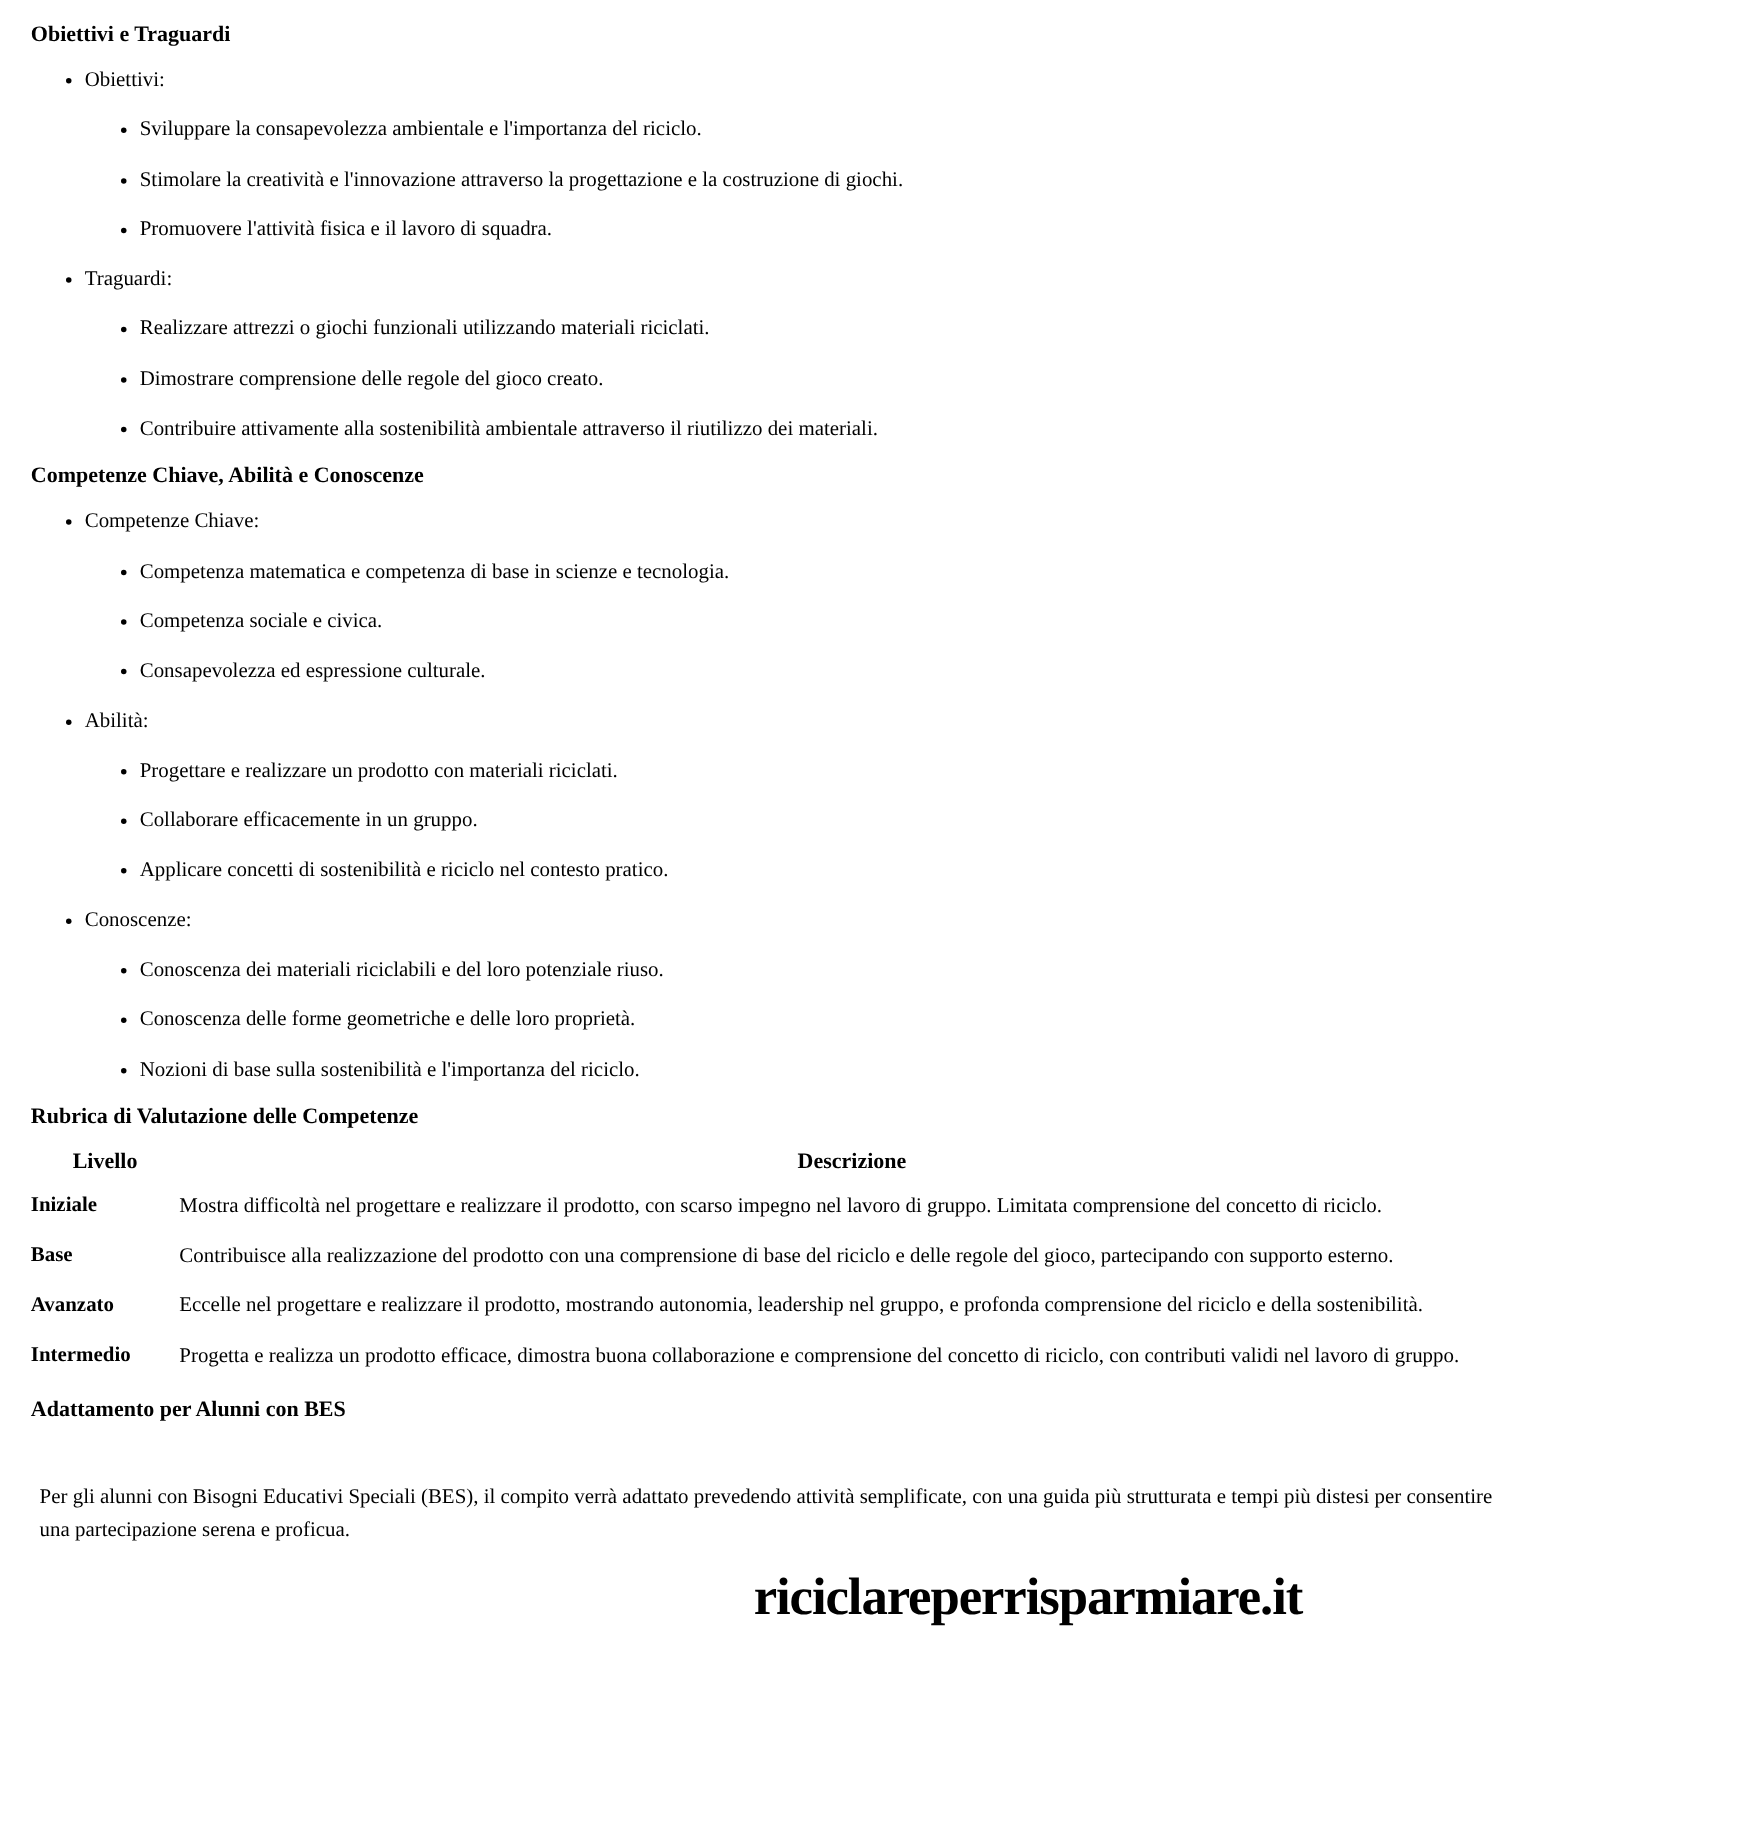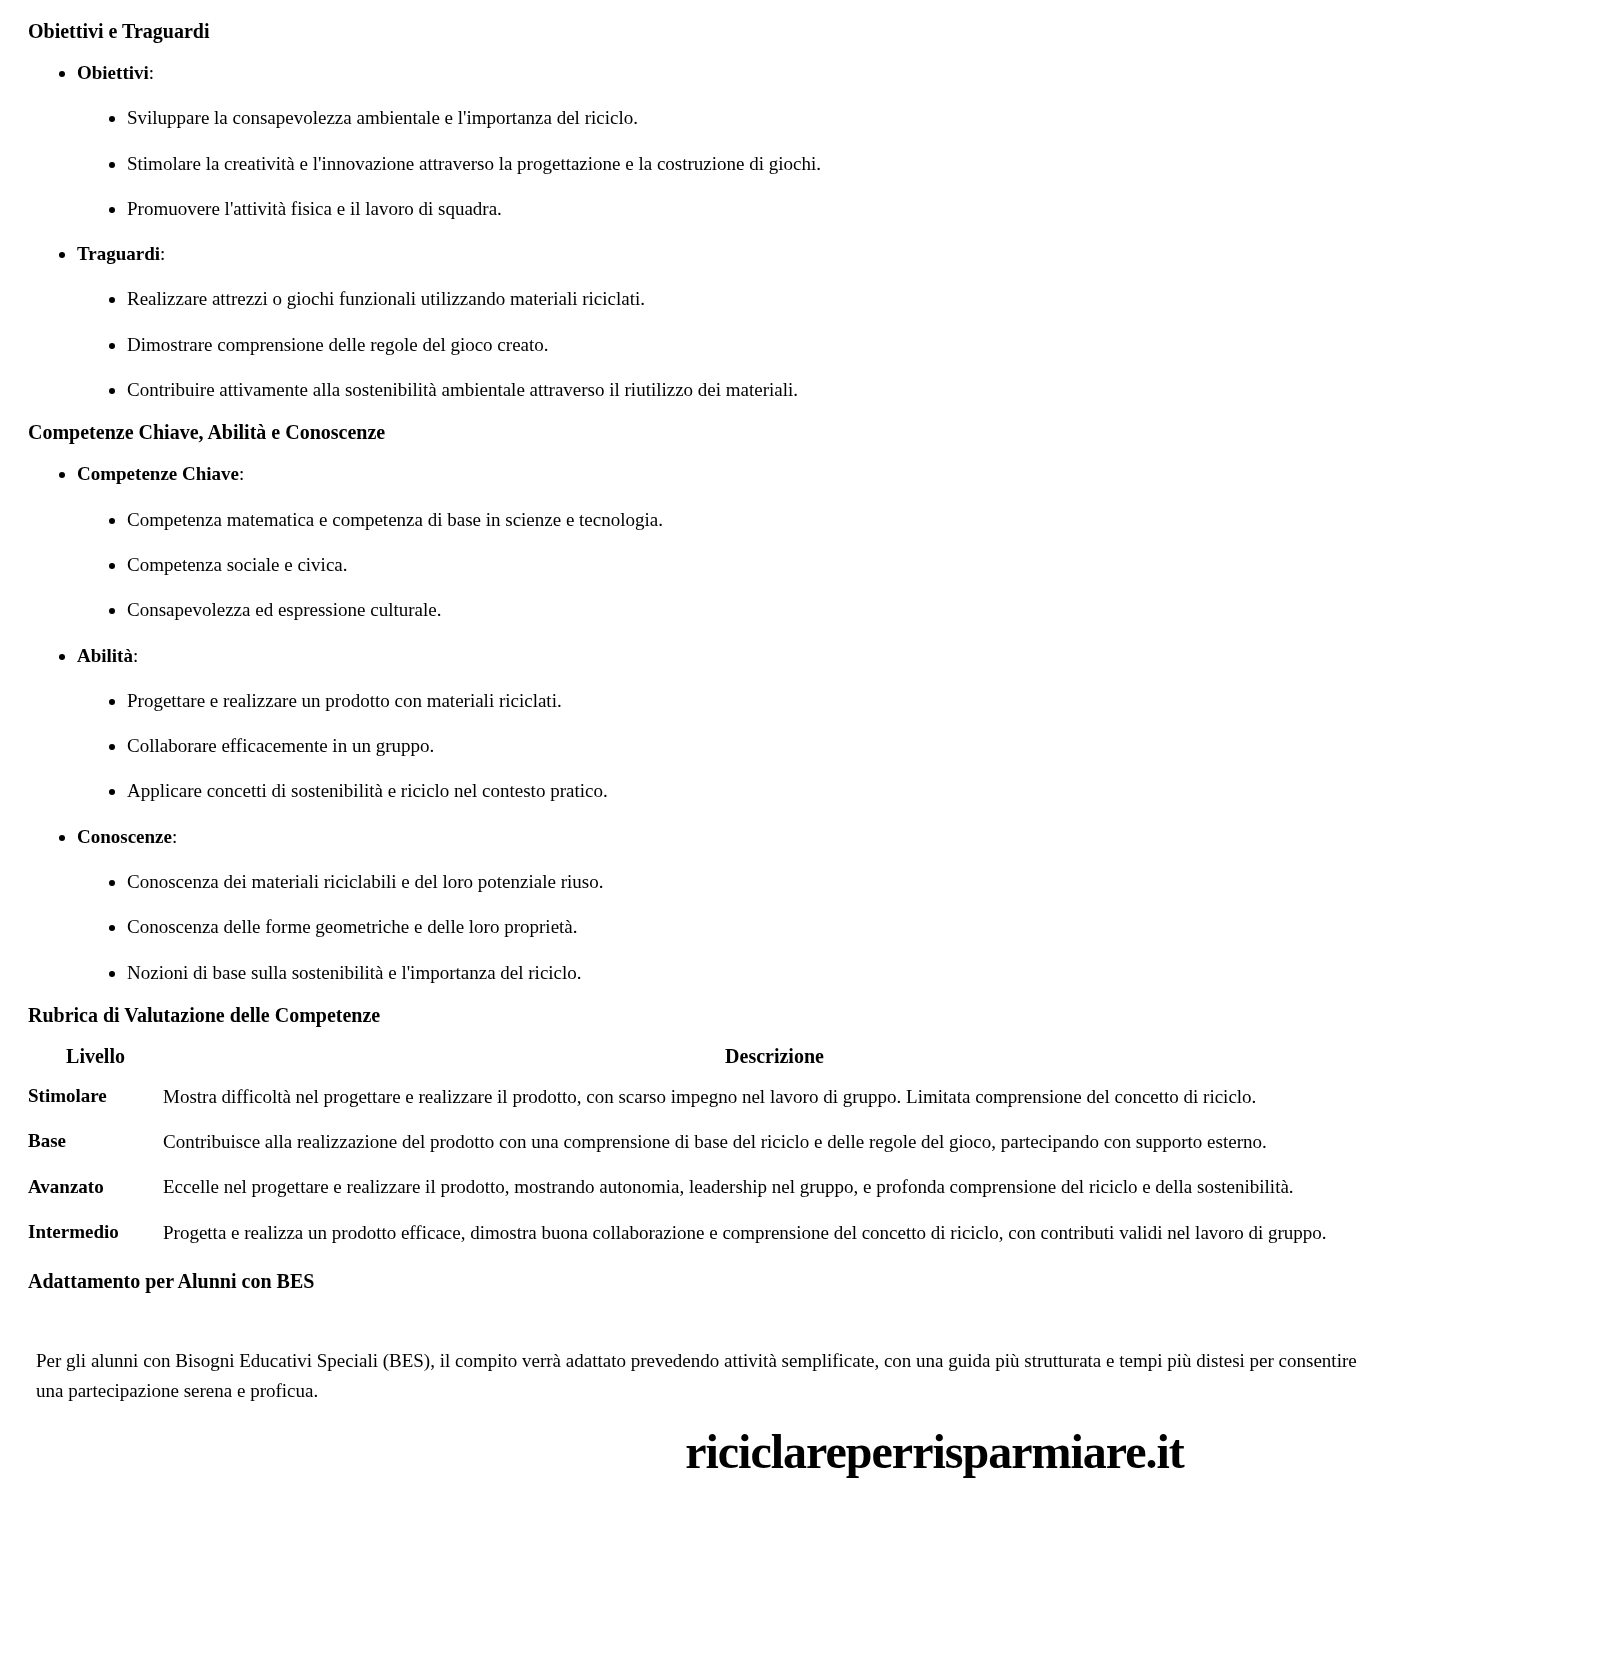--- a/index.html
+++ b/index.html
@@ -37,21 +37,21 @@
   ul.lvl2 {
     list-style: disc;
     margin: 0;
     padding-left: 50px;
   }
   li {
     margin: 13px 0;
     line-height: 1.7;
   }
   .group-label {
-    font-weight: bold;
+    font-weight: normal;
   }
   table.rubric {
     border-collapse: collapse;
     width: 100%;
     margin: 2px 0 6px 0;
   }
   table.rubric th {
     font-size: 20px;
     font-weight: bold;
     padding: 4px 0 6px 0;
@@ -149,21 +149,21 @@
       <col class="c-desc">
     </colgroup>
     <thead>
       <tr>
         <th>Livello</th>
         <th>Descrizione</th>
       </tr>
     </thead>
     <tbody>
       <tr>
-        <td class="level-cell">Stimolare</td>
+        <td class="level-cell">Iniziale</td>
         <td class="desc-cell">Mostra difficoltà nel progettare e realizzare il prodotto, con scarso impegno nel lavoro di gruppo. Limitata comprensione del concetto di riciclo.</td>
       </tr>
       <tr>
         <td class="level-cell">Base</td>
         <td class="desc-cell">Contribuisce alla realizzazione del prodotto con una comprensione di base del riciclo e delle regole del gioco, partecipando con supporto esterno.</td>
       </tr>
       <tr>
         <td class="level-cell">Avanzato</td>
         <td class="desc-cell">Eccelle nel progettare e realizzare il prodotto, mostrando autonomia, leadership nel gruppo, e profonda comprensione del riciclo e della sostenibilità.</td>
       </tr>

